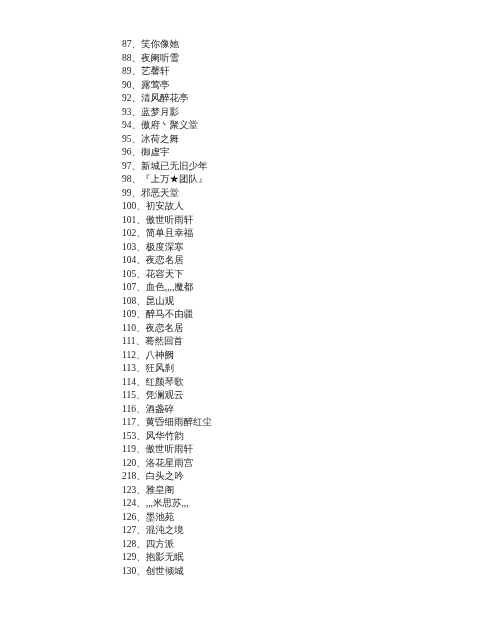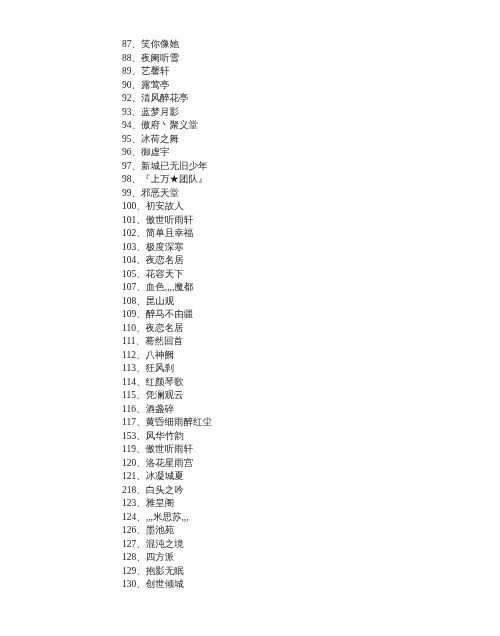--- a/index.html
+++ b/index.html
@@ -60,21 +60,20 @@
     <div class="row"><span class="num">111</span><span class="sep">、</span><span class="txt">蓦然回首</span></div>
     <div class="row"><span class="num">112</span><span class="sep">、</span><span class="txt">八神阙</span></div>
     <div class="row"><span class="num">113</span><span class="sep">、</span><span class="txt">狂风刹</span></div>
     <div class="row"><span class="num">114</span><span class="sep">、</span><span class="txt">红颜琴歌</span></div>
     <div class="row"><span class="num">115</span><span class="sep">、</span><span class="txt">凭澜观云</span></div>
     <div class="row"><span class="num">116</span><span class="sep">、</span><span class="txt">酒盏碎</span></div>
     <div class="row"><span class="num">117</span><span class="sep">、</span><span class="txt">黄昏细雨醉红尘</span></div>
     <div class="row"><span class="num">153</span><span class="sep">、</span><span class="txt">风华竹韵</span></div>
     <div class="row"><span class="num">119</span><span class="sep">、</span><span class="txt">傲世听雨轩</span></div>
     <div class="row"><span class="num">120</span><span class="sep">、</span><span class="txt">洛花星雨宫</span></div>
-    <div class="row"><span class="num">121</span><span class="sep">、</span><span class="txt">冰凝城夏</span></div>
     <div class="row"><span class="num">218</span><span class="sep">、</span><span class="txt">白头之吟</span></div>
     <div class="row"><span class="num">123</span><span class="sep">、</span><span class="txt">雅皇阁</span></div>
     <div class="row"><span class="num">124</span><span class="sep">、</span><span class="txt">,,,米思苏,,,</span></div>
     <div class="row"><span class="num">126</span><span class="sep">、</span><span class="txt">墨池苑</span></div>
     <div class="row"><span class="num">127</span><span class="sep">、</span><span class="txt">混沌之境</span></div>
     <div class="row"><span class="num">128</span><span class="sep">、</span><span class="txt">四方派</span></div>
     <div class="row"><span class="num">129</span><span class="sep">、</span><span class="txt">抱影无眠</span></div>
     <div class="row"><span class="num">130</span><span class="sep">、</span><span class="txt">创世倾城</span></div>
   </div>
 

